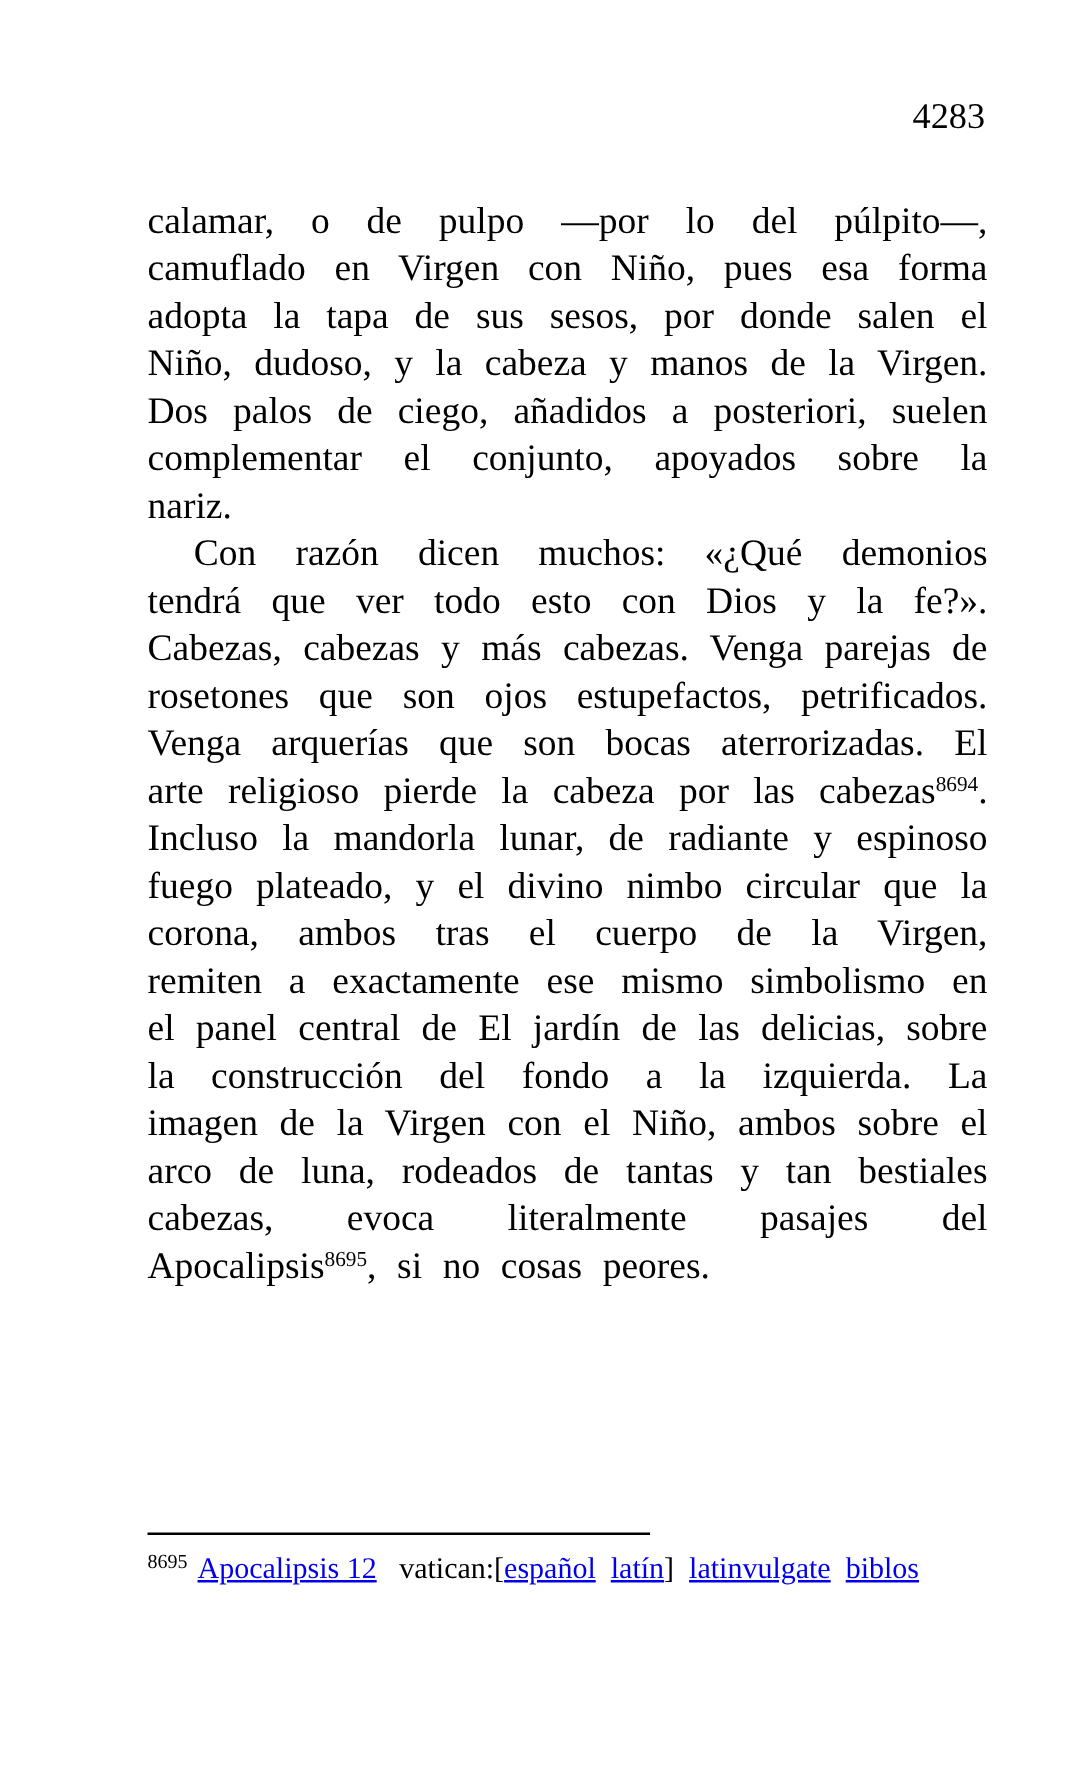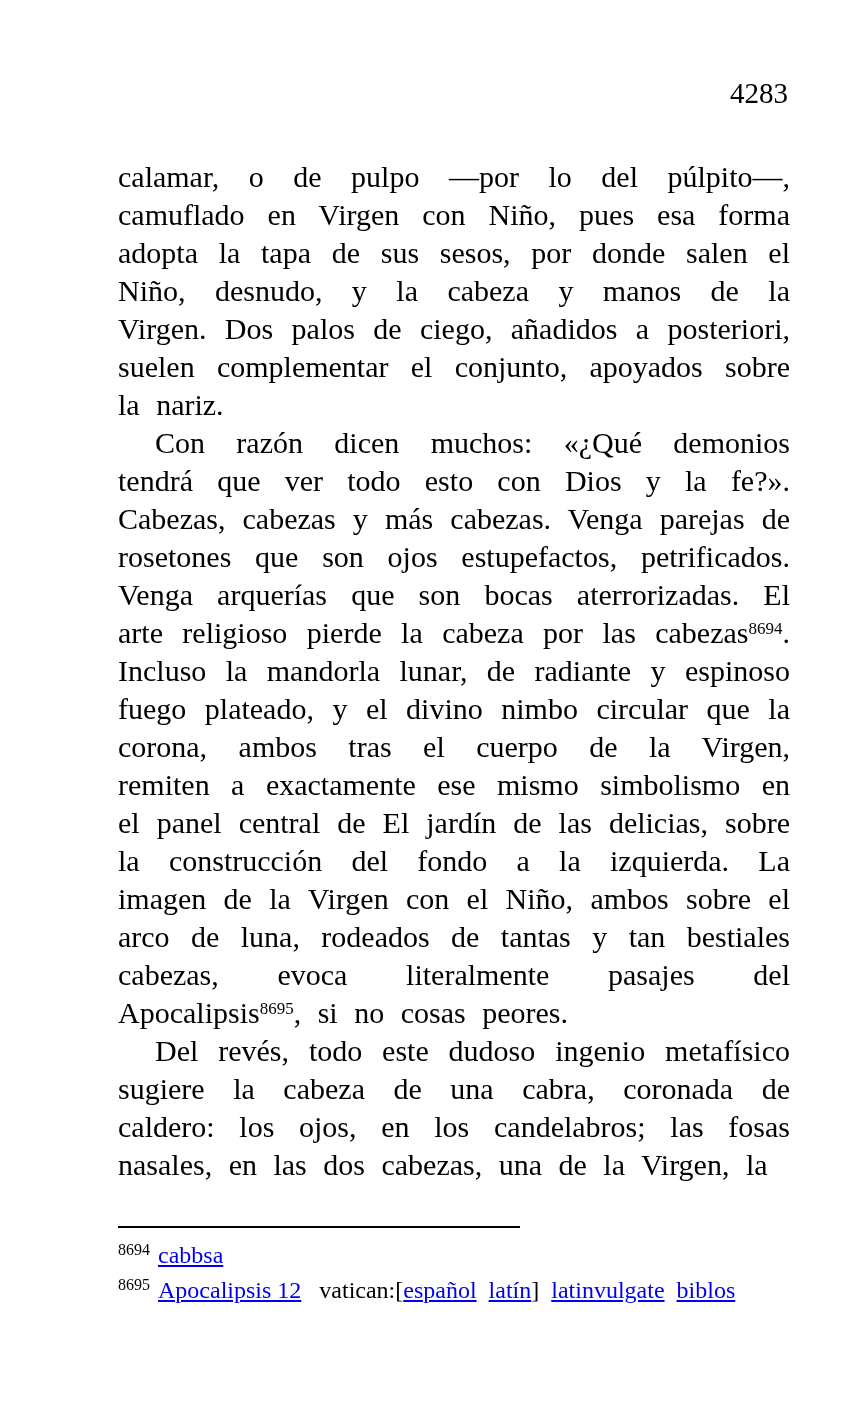--- a/index.html
+++ b/index.html
@@ -71,25 +71,23 @@
     cursor: pointer;
   }
 </style>
 </head>
 <body>
 
 <div class="page">
   <div class="page-number">4283</div>
 
   <div class="text-block" id="body-text">
-      <p class="para"><span>calamar, o de pulpo —por lo del púlpito—, camuflado en Virgen con Niño, pues esa forma adopta la tapa de sus sesos, por donde salen el Niño, desnudo, y la cabeza y manos de la Virgen. Dos palos de ciego, añadidos a posteriori, suelen complementar el conjunto, apoyados sobre la nariz.</span></p>
+      <p class="para"><span>calamar, o de pulpo —por lo del púlpito—, camuflado en Virgen con Niño, pues esa forma adopta la tapa de sus sesos, por donde salen el Niño, dudoso, y la cabeza y manos de la Virgen. Dos palos de ciego, añadidos a posteriori, suelen complementar el conjunto, apoyados sobre la nariz.</span></p>
       <p class="para indent"><span>Con razón dicen muchos: «¿Qué demonios tendrá que ver todo esto con Dios y la fe?». Cabezas, cabezas y más cabezas. Venga parejas de rosetones que son ojos estupefactos, petrificados. Venga arquerías que son bocas aterrorizadas. El arte religioso pierde la cabeza por las cabezas</span><sup class="fn-ref">8694</sup><span>. Incluso la mandorla lunar, de radiante y espinoso fuego plateado, y el divino nimbo circular que la corona, ambos tras el cuerpo de la Virgen, remiten a exactamente ese mismo simbolismo en el panel central de </span><span class="italic">El jardín de las delicias</span><span>, sobre la construcción del fondo a la izquierda. La imagen de la Virgen con el Niño, ambos sobre el arco de luna, rodeados de tantas y tan bestiales cabezas, evoca literalmente pasajes del Apocalipsis</span><sup class="fn-ref">8695</sup><span>, si no cosas peores.</span></p>
-      <p class="para indent"><span>Del revés, todo este dudoso ingenio metafísico sugiere la cabeza de una cabra, coronada de caldero: los ojos, en los candelabros; las fosas nasales, en las dos cabezas, una de la Virgen, la</span></p>
     </div>
 
   <div class="footnotes">
     <div class="fn-sep"></div>
     <div id="footnote-list">
-        <div class="footnote"><sup class="fn-marker">8694</sup><a class="fn-link" href="#" style="color: rgb(0, 0, 238);">cabbsa</a></div>
         <div class="footnote"><sup class="fn-marker">8695</sup><a class="fn-link" href="#" style="color: rgb(0, 0, 238);">Apocalipsis 12</a><span>&nbsp;&nbsp; vatican:[</span><a class="fn-link" href="#" style="color: rgb(0, 0, 238);">español</a><span>&nbsp; </span><a class="fn-link" href="#" style="color: rgb(0, 0, 238);">latín</a><span>]&nbsp; </span><a class="fn-link" href="#" style="color: rgb(0, 0, 238);">latinvulgate</a><span>&nbsp; </span><a class="fn-link" href="#" style="color: rgb(0, 0, 238);">biblos</a></div>
       </div>
   </div>
 </div>
 
 </body></html>

